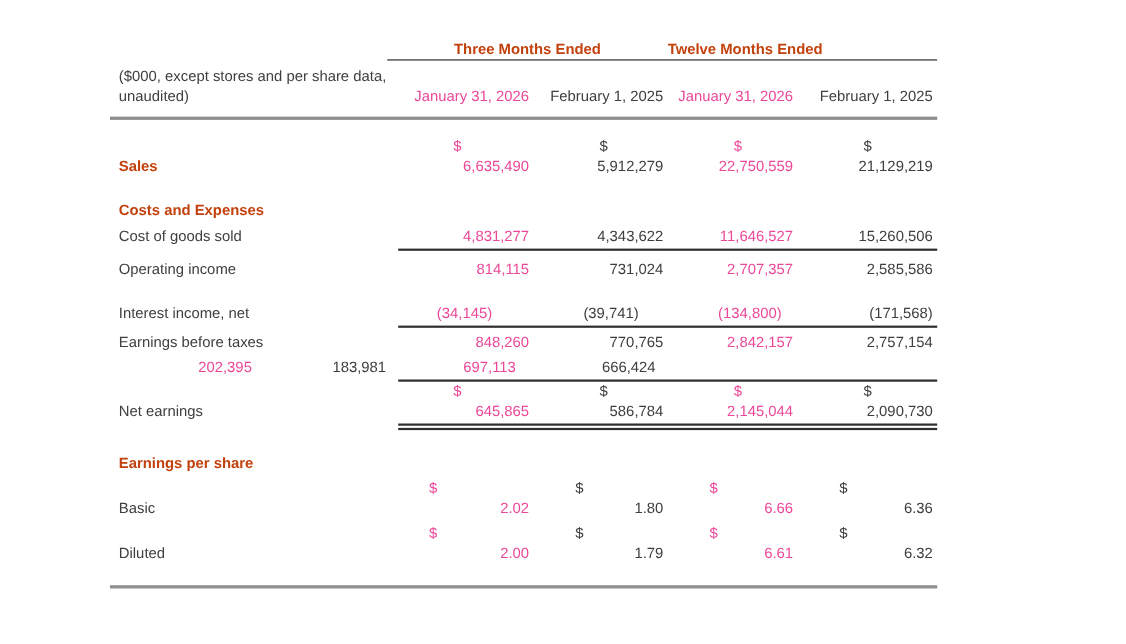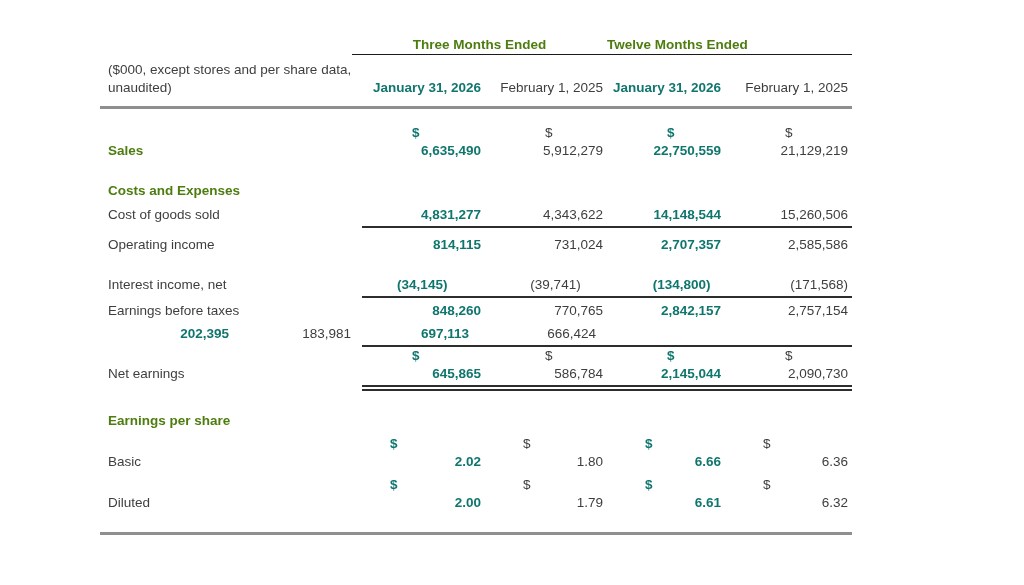--- a/index.html
+++ b/index.html
@@ -13,22 +13,22 @@
     overflow:hidden;
   }
   .fin-table{position:absolute;left:100px;top:32px;width:752px;}
   .row{display:flex;align-items:flex-end;}
   .lbl{width:252px;padding-left:8px;box-sizing:border-box;line-height:18px;}
   .c1{width:133px;box-sizing:border-box;}
   .c2{width:122px;box-sizing:border-box;}
   .c3{width:118px;box-sizing:border-box;}
   .c4{width:127px;box-sizing:border-box;}
   .num{text-align:right;padding-right:4px;line-height:18px;}
-  .b{font-weight:bold;color:#0f766e;}
-  .heading{font-weight:bold;color:#4d7c0f;line-height:18px;}
+  .b{font-weight:normal;color:#ec4899;}
+  .heading{font-weight:bold;color:#c2410c;line-height:18px;}
   .dollar{line-height:18px;padding-left:60px;}
   .dollar-eps{line-height:18px;padding-left:38px;}
   
   .rule-black{height:0;border-top:2px solid #2d2d2d;margin-left:262px;width:490px;}
   .rule-double{height:2px;border-top:2px solid #2d2d2d;border-bottom:2px solid #2d2d2d;margin-left:262px;width:490px;}
   .rule-group{height:0;border-top:1.5px solid #1a1a1a;margin-left:252px;width:500px;}
   .rule-gray{height:0;border-top:3px solid #8f8f8f;width:752px;}
   
   .group-row{height:22px;line-height:22px;}
   .grp-3mo{width:255px;margin-left:252px;text-align:center;}
@@ -93,21 +93,21 @@
     </div>
 
     <div class="row mt-costs">
       <div class="lbl heading">Costs and Expenses</div>
     </div>
 
     <div class="row mt-6">
       <div class="lbl">Cost of goods sold</div>
       <div class="c1 num b">4,831,277</div>
       <div class="c2 num">4,343,622</div>
-      <div class="c3 num b">14,148,544</div>
+      <div class="c3 num b">11,646,527</div>
       <div class="c4 num">15,260,506</div>
     </div>
 
     <div class="rule-black mt-rule"></div>
 
     <div class="row mt-oi">
       <div class="lbl">Operating income</div>
       <div class="c1 num b">814,115</div>
       <div class="c2 num">731,024</div>
       <div class="c3 num b">2,707,357</div>

